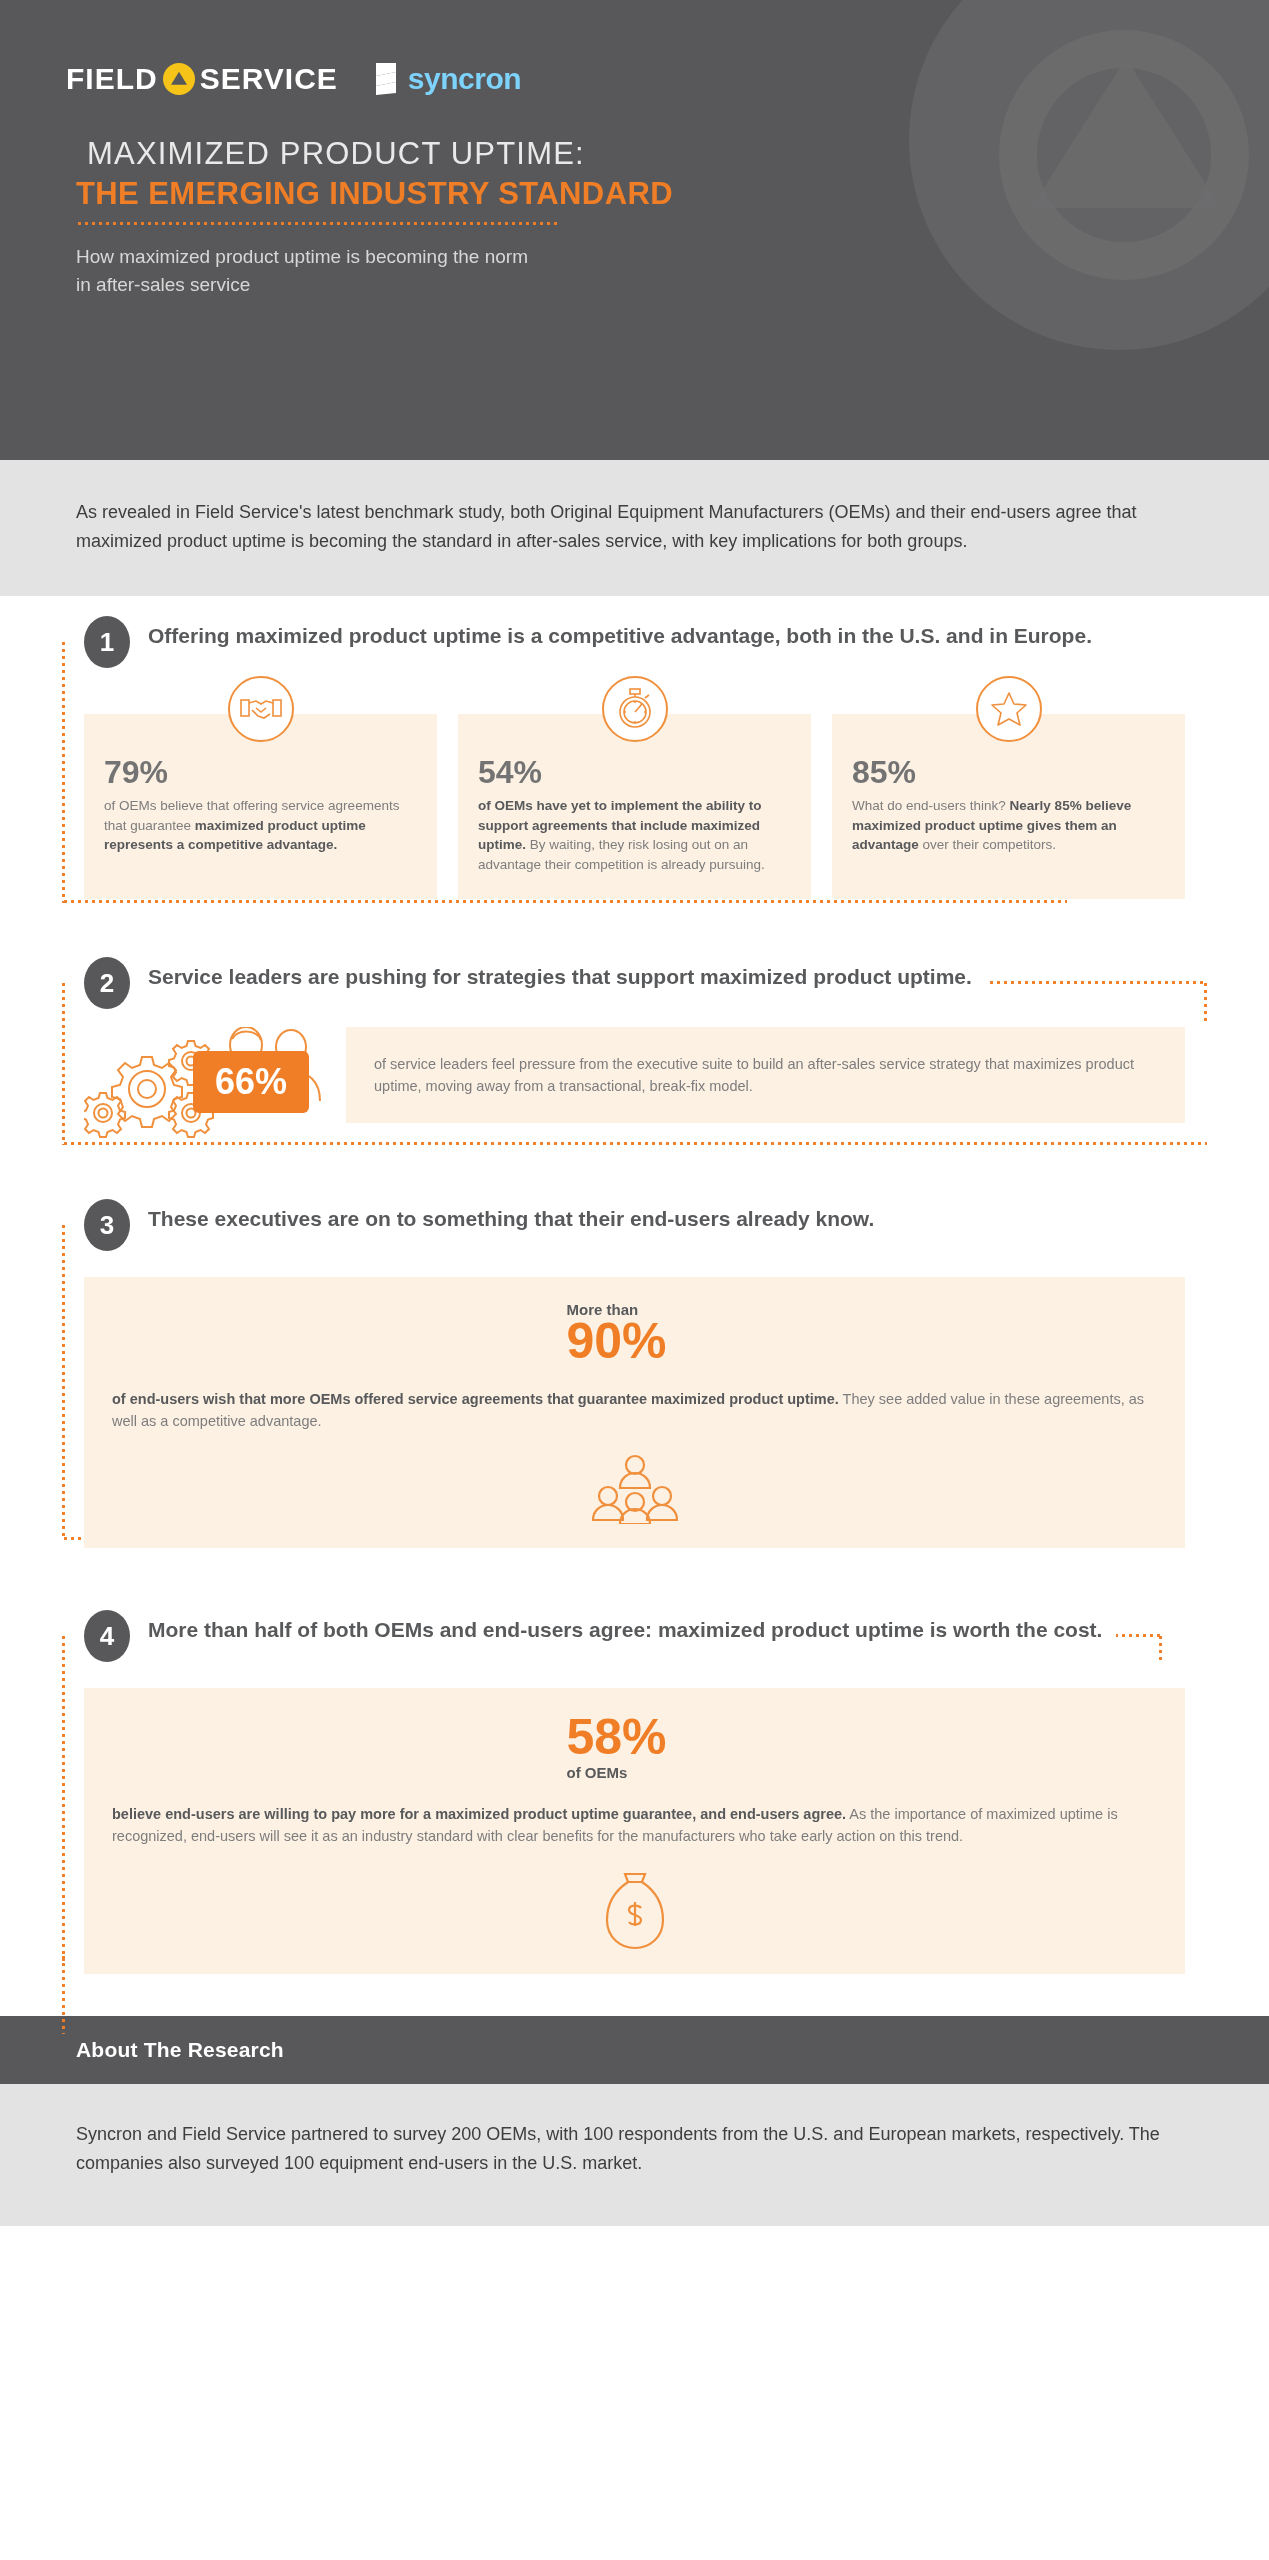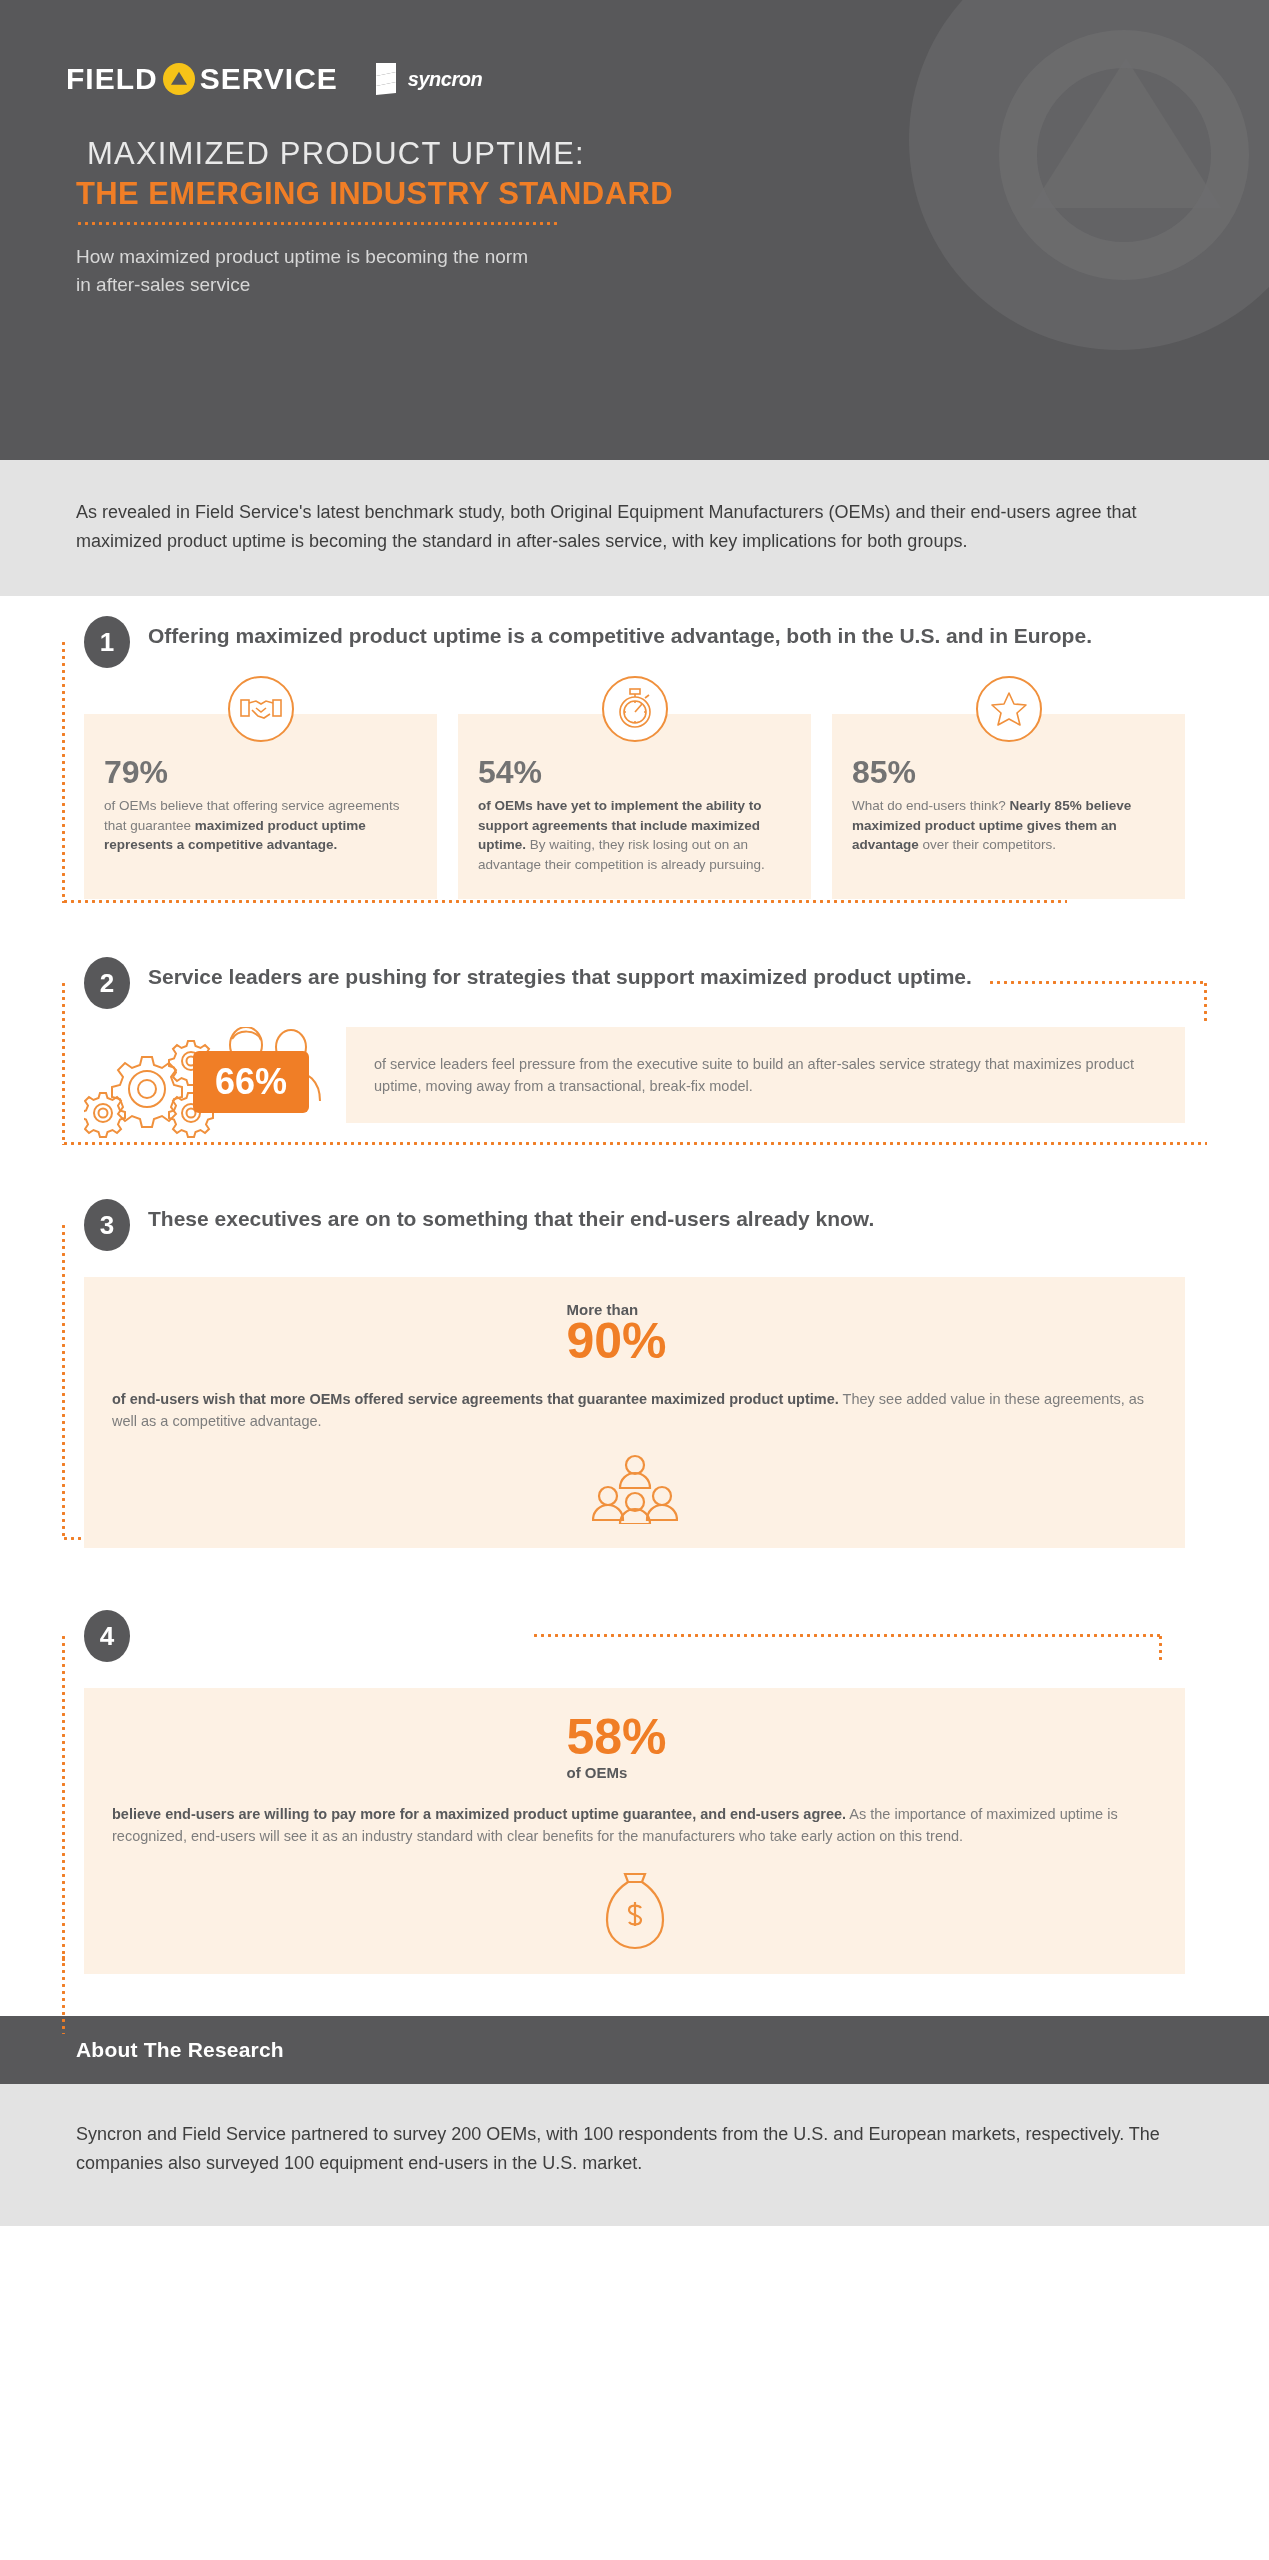--- a/index.html
+++ b/index.html
@@ -72,21 +72,21 @@
     left: 50%; top: 50%;
     transform: translate(-50%,-55%);
     width: 0; height: 0;
     border-left: 8px solid transparent;
     border-right: 8px solid transparent;
     border-bottom: 13px solid #58585a;
   }
   .logo-syncron { display: flex; align-items: center; gap: 8px; }
   .logo-syncron .sy-mark { width: 26px; height: 34px; display: block; }
   .logo-syncron .sy-word {
-    color: #ffffff; font-size: 20px; font-weight: bold; letter-spacing: -.5px; font-style: italic;
+    color: #7dd3fc; font-size: 30px; font-weight: bold; letter-spacing: -.5px;
   }
 
   .header-title-wrap { position: relative; z-index: 3; padding: 40px 0 0 76px; }
   .title-line1 {
     font-size: 31px;
     letter-spacing: 1.2px;
     color: #e9e9e9;
     font-weight: 300;
     margin-bottom: 4px;
     margin-left: 11px;
@@ -535,20 +535,21 @@
     </div>
 
     <div class="section">
       <div class="section-inner">
         <div class="dot-border dot-left"></div>
         <div class="dot-border dot-top" style="left:470px; right:45px;"></div>
         <div class="dot-border dot-right" style="right:45px; height:30px;"></div>
 
         <div class="sec-head">
           <div class="sec-num">4</div>
+          <div class="sec-title">More than half of both OEMs and end-users agree: maximized product uptime is worth the cost.</div>
         </div>
 
         <div class="wide-card">
           <div class="wc-pct">
             <div class="num">58%</div>
             <div class="ofoems">of OEMs</div>
           </div>
           <div class="wc-text">
             <b>believe end-users are willing to pay more for a maximized product uptime guarantee, and end-users agree.</b><span> As the importance of maximized uptime is recognized, end-users will see it as an industry standard with clear benefits for the manufacturers who take early action on this trend.</span>
           </div>

